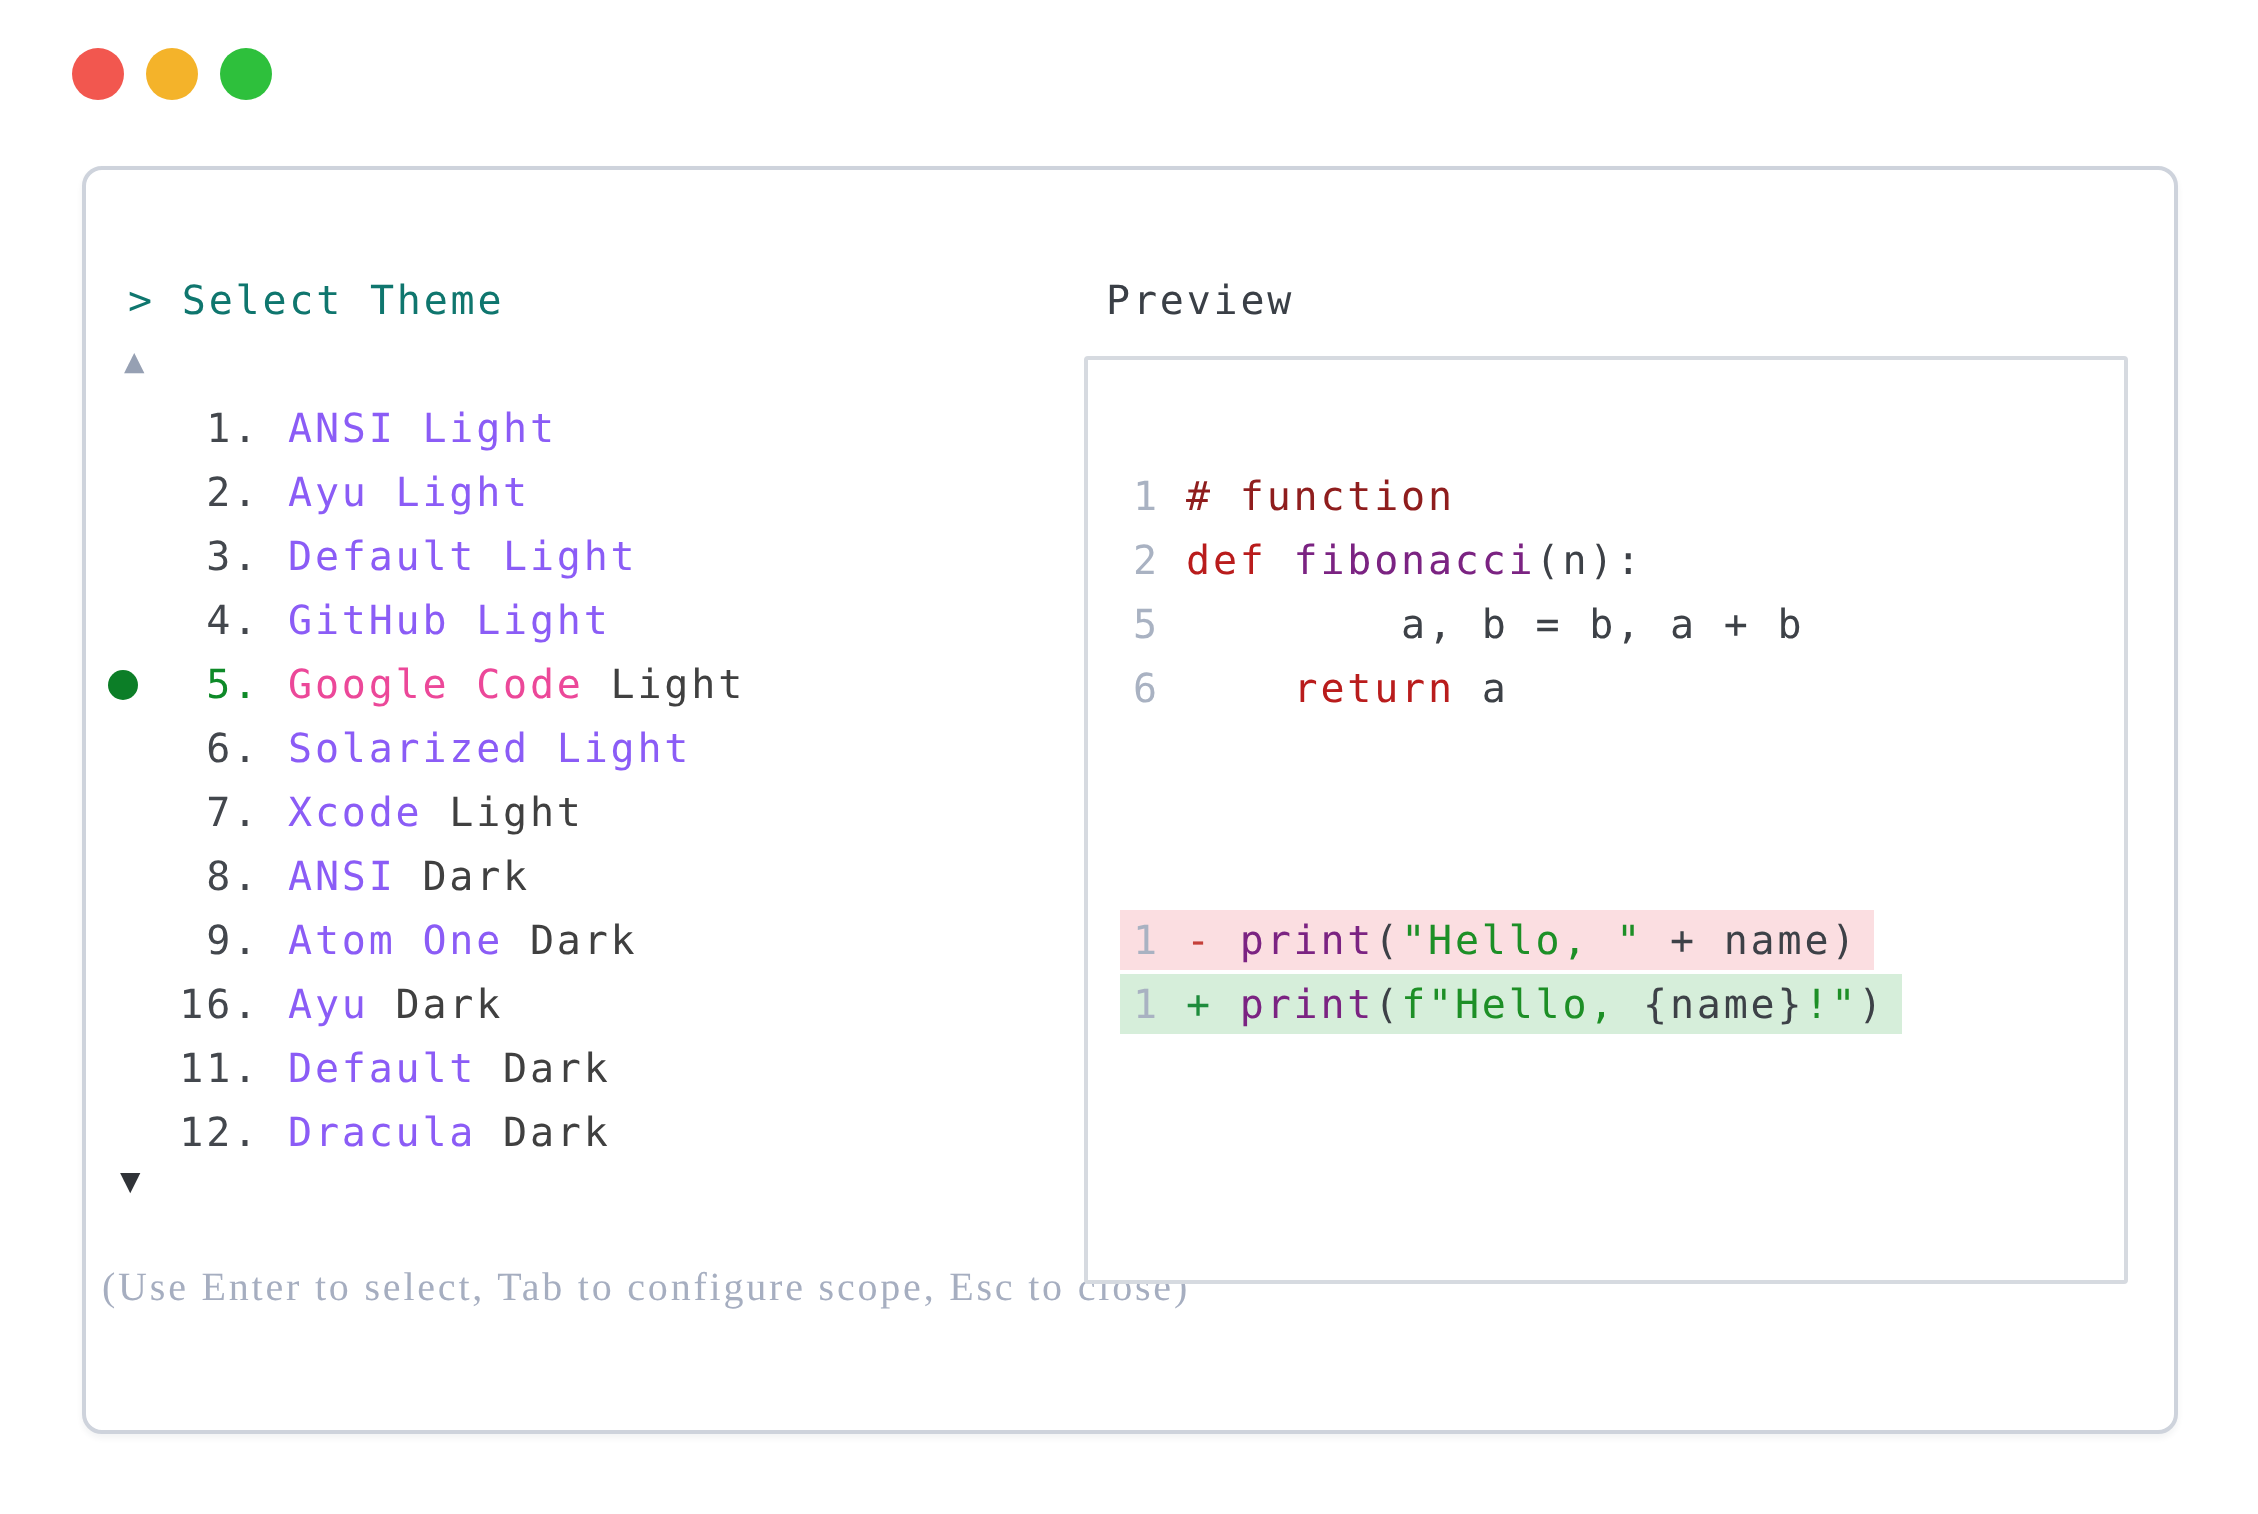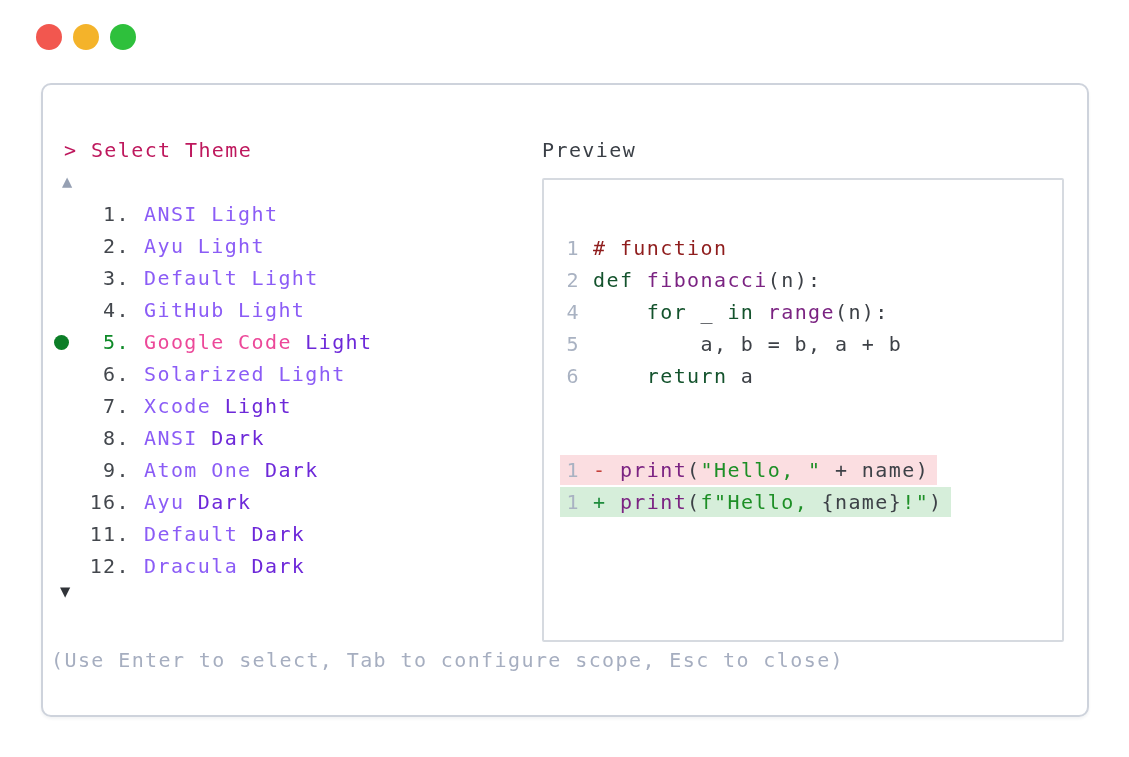--- a/index.html
+++ b/index.html
@@ -13,59 +13,59 @@
   .light.yellow { background:#f4b32a; }
   .light.green { background:#2ec03c; }
 
   
   .panel { position:absolute; left:41px; top:83px; width:1048px; height:634px;
            background:#ffffff; border:2px solid #ced3dc; border-radius:10px;
            box-shadow:0 2px 3px rgba(40,50,70,0.06); }
 
   .mono { font-size:20px; letter-spacing:1.4px; line-height:32px; white-space:pre; }
 
-  .prompt { position:absolute; left:21px; top:49px; color:#be185d; }
+  .prompt { position:absolute; left:21px; top:49px; color:#0f766e; }
   .arrow-up { position:absolute; left:19px; top:86px; font-size:17px; color:#96a0b3; line-height:20px; }
   .arrow-down { position:absolute; left:17px; top:496px; font-size:17px; color:#303338; line-height:20px; }
 
   .theme-list { position:absolute; left:0; top:113px; }
   .trow { display:flex; align-items:center; height:32px; white-space:pre;
           font-size:20px; letter-spacing:1.4px; }
   .marker { width:45px; display:inline-flex; align-items:center; }
   .dot { width:15px; height:15px; border-radius:50%; background:#0c7e27; margin-left:11px; }
   .num { display:inline-block; width:42px; text-align:right; color:#43474d; }
   .num.sel { color:#0e8a28; }
   .gap { display:inline-block; width:14px; }
   .part-normal { color:#8b5cf6; }
   .part-selected { color:#ec4899; }
-  .part-dim { color:#6d28d9;text-align:right; }
+  .part-dim { color:#404040;text-align:right; }
 
-  .help { position:absolute; left:8px; top:559px; color:#a6aec0; }
+  .help { position:absolute; left:8px; top:543px; color:#a6aec0;font-family:Liberation Serif, serif; }
 
   
-  .preview-label { position:absolute; left:499px; top:49px; color:#3a3f46; }
+  .preview-label { position:absolute; left:510px; top:49px; color:#3a3f46; }
   .preview-box { position:absolute; left:499px; top:93px; width:522px; height:464px;
                  background:#ffffff; border:2px solid #d6dae0; border-radius:2px; }
 
   .code-block { position:absolute; left:0; top:52px; width:100%; }
   .code-line { padding-left:22px; height:32px; white-space:pre;
                font-size:20px; letter-spacing:1.4px; line-height:32px; }
   .lineno { display:inline-block; min-width:14px; margin-right:13px; color:#a9b2c2; text-align:right; }
 
   .diff-block { position:absolute; left:16px; top:275px; }
   .diff-row { display:inline-block; white-space:pre; height:30px; line-height:30px;
               margin-bottom:2px; padding:0 8px 0 6px;
               font-size:20px; letter-spacing:1.4px; }
   .diff-row { display:table; }
   .diff-row.removed { background:#fbdee1; }
   .diff-row.added { background:#d6eeda; }
 
   .tok-plain { color:#3d4147; }
   .tok-comment { color:#8f1d1d; }
-  .tok-keyword { color:#14532d; }
+  .tok-keyword { color:#b91c1c; }
   .tok-function { color:#7b2382;margin-top:16px; }
   .tok-number { color:#0e7173; }
   .tok-string { color:#1d8f26; }
   .tok-diff-minus { color:#c5403a; }
   .tok-diff-plus { color:#1e8c3c; }
 </style>
 </head>
 <body>
 
 <div class="traffic">
@@ -92,21 +92,20 @@
       <div class="trow"><span class="marker"></span><span class="num">12.</span><span class="gap"> </span><span class="part-normal">Dracula</span><span class="part-dim"> Dark</span></div>
     </div>
   <div class="arrow-down">▼</div>
   <div class="help mono">(Use Enter to select, Tab to configure scope, Esc to close)</div>
 
   <div class="preview-label mono">Preview</div>
   <div class="preview-box">
     <div class="code-block">
         <div class="code-line"><span class="lineno">1</span><span class="tok-comment"># function</span></div>
         <div class="code-line"><span class="lineno">2</span><span class="tok-keyword">def</span><span class="tok-plain"> </span><span class="tok-function">fibonacci</span><span class="tok-plain">(n):</span></div>
-        <div class="code-line"><span class="lineno">4</span><span class="tok-plain">    </span><span class="tok-keyword">for</span><span class="tok-plain"> _ </span><span class="tok-keyword">in</span><span class="tok-plain"> </span><span class="tok-function">range</span><span class="tok-plain">(n):</span></div>
         <div class="code-line"><span class="lineno">5</span><span class="tok-plain">        a, b = b, a + b</span></div>
         <div class="code-line"><span class="lineno">6</span><span class="tok-plain">    </span><span class="tok-keyword">return</span><span class="tok-plain"> a</span></div>
       </div>
     <div class="diff-block">
         <div class="diff-row removed"><span class="lineno">1</span><span class="tok-diff-minus">- </span><span class="tok-function">print</span><span class="tok-plain">(</span><span class="tok-string">"Hello, "</span><span class="tok-plain"> + name)</span></div>
         <div class="diff-row added"><span class="lineno">1</span><span class="tok-diff-plus">+ </span><span class="tok-function">print</span><span class="tok-plain">(</span><span class="tok-string">f"Hello, </span><span class="tok-plain">{name}</span><span class="tok-string">!"</span><span class="tok-plain">)</span></div>
       </div>
   </div>
 </div>
 

